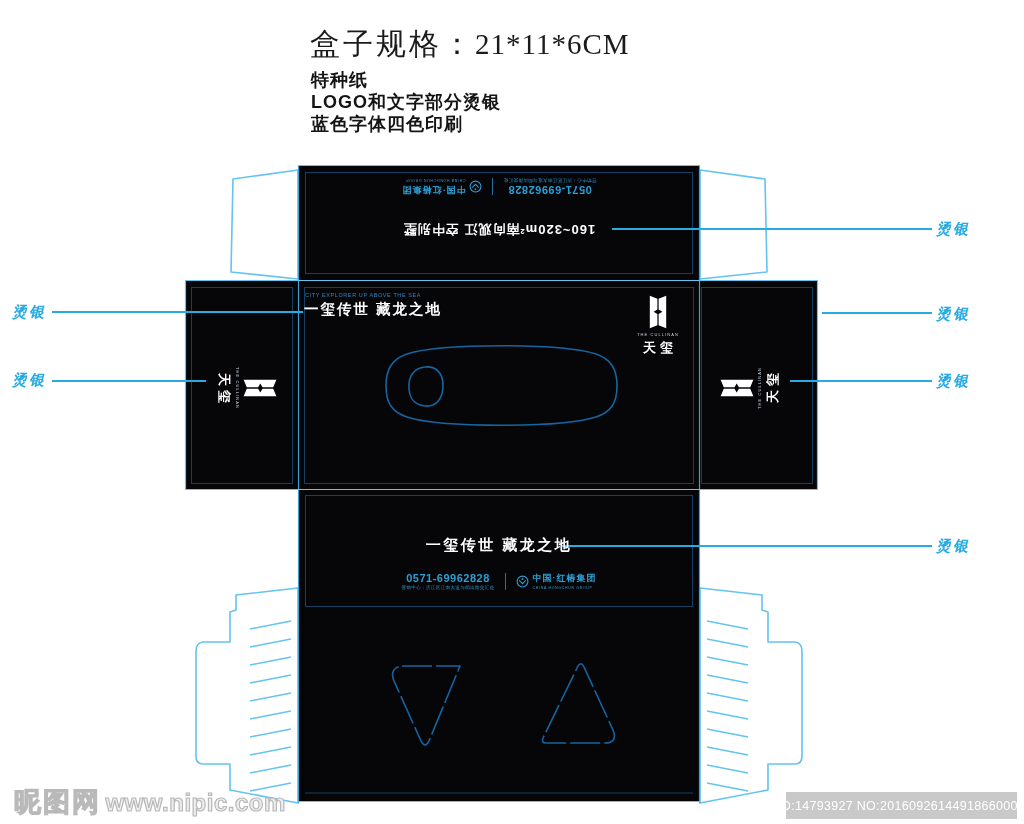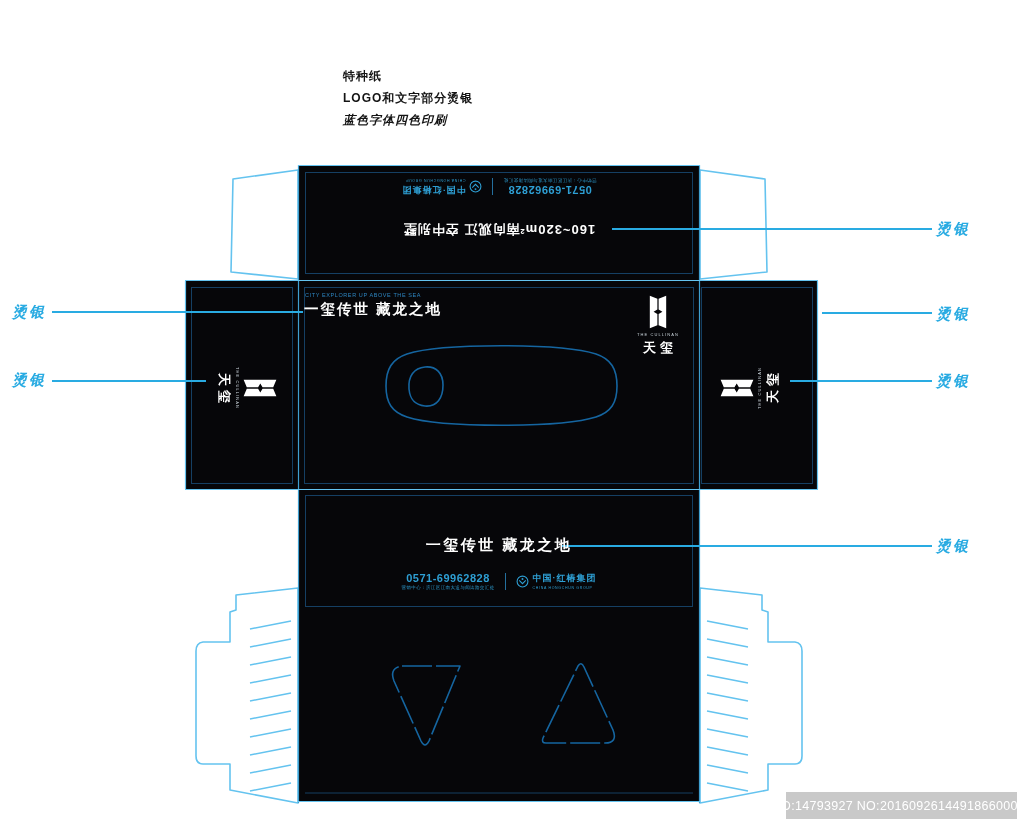--- a/index.html
+++ b/index.html
@@ -7,21 +7,21 @@
         font-family:"Liberation Sans",sans-serif;}
   .panel{position:absolute;background:#060609;}
   .frame{position:absolute;border:1px solid #153f63;pointer-events:none;}
   svg.overlay{position:absolute;left:0;top:0;pointer-events:none;}
 
   
   .title-row{position:absolute;left:310px;top:24px;font-family:"Liberation Serif",serif;
              color:#1b1b1b;font-size:30px;white-space:nowrap;}
   .title-cn{letter-spacing:3px;}
   .title-value{font-size:29px;letter-spacing:1px;}
-  .note{position:absolute;left:311px;font-size:12px;font-weight:bold;color:#141414;letter-spacing:1px;margin-left:32px;}
+  .note{position:absolute;left:311px;font-size:18px;font-weight:bold;color:#141414;letter-spacing:1px;}
 
   
   .stamp-label{position:absolute;color:#29ABE2;font-size:15px;font-weight:bold;letter-spacing:2px;white-space:nowrap;font-style:italic;}
 
   
   .contact{display:flex;align-items:center;justify-content:center;gap:10px;}
   .contact .phone-col{display:flex;flex-direction:column;align-items:center;}
   .contact .phone{color:#2E9FD4;font-weight:bold;font-size:11px;letter-spacing:.5px;white-space:nowrap;}
   .contact .addr{color:#2E9FD4;font-size:4.5px;letter-spacing:.4px;margin-top:1px;white-space:nowrap;}
   .contact .vdiv{width:1px;height:17px;background:#246f9e;}
@@ -55,23 +55,26 @@
   .wm-left .wm-url{font-size:24px;letter-spacing:.5px;}
   .wm-bar{position:absolute;left:786px;top:792px;width:231px;height:27px;background:#c9c9c9;
           display:flex;align-items:center;justify-content:center;}
   .wm-bar span{color:#ffffff;font-size:12.5px;letter-spacing:.3px;white-space:nowrap;}
 </style>
 </head>
 <body>
 
 <div class="page">
 
+  <div class="title-row">
+    <span class="title-cn">盒子规格：</span><span class="title-value">21*11*6CM</span>
+  </div>
   <div class="note" style="top:68px;">特种纸</div>
   <div class="note" style="top:90px;text-align:right;">LOGO和文字部分烫银</div>
-  <div class="note" style="top:112px;font-style:italic;">蓝色字体四色印刷</div>
+  <div class="note" style="top:112px;">蓝色字体四色印刷</div>
 
   <div class="panel" style="left:298px;top:165px;width:402px;height:637px;"></div>
   <div class="panel" style="left:185px;top:281px;width:113px;height:208px;"></div>
   <div class="panel" style="left:695px;top:281px;width:123px;height:208px;"></div>
 
   <div class="frame" style="left:305px;top:172px;width:386px;height:100px;"></div>
   <div class="frame" style="left:304px;top:287px;width:388px;height:195px;"></div>
   <div class="frame" style="left:191px;top:287px;width:100px;height:195px;"></div>
   <div class="frame" style="left:701px;top:287px;width:110px;height:195px;"></div>
   <div class="frame" style="left:305px;top:495px;width:386px;height:110px;"></div>
@@ -223,17 +226,21 @@
     </div>
   </div>
 
   <div class="stamp-label" style="left:12px;top:303px;">烫银</div>
   <div class="stamp-label" style="left:12px;top:371px;">烫银</div>
   <div class="stamp-label" style="left:936px;top:220px;">烫银</div>
   <div class="stamp-label" style="left:936px;top:305px;">烫银</div>
   <div class="stamp-label" style="left:936px;top:372px;">烫银</div>
   <div class="stamp-label" style="left:936px;top:537px;">烫银</div>
 
+  <div class="wm-left">
+    <span class="wm-cn">昵图网</span>
+    <span class="wm-url">www.nipic.com</span>
+  </div>
   <div class="wm-bar">
     <span>ID:14793927 NO:20160926144918660000</span>
   </div>
 
 </div>
 
 </body></html>

